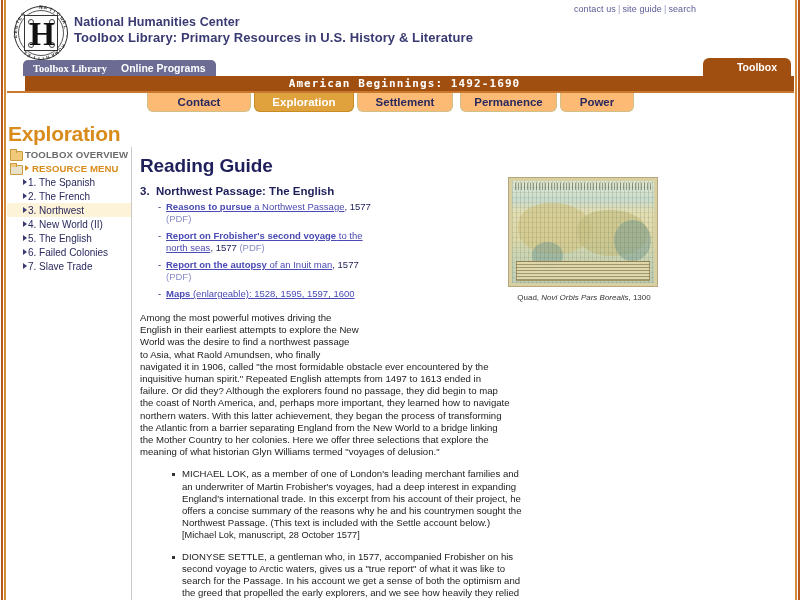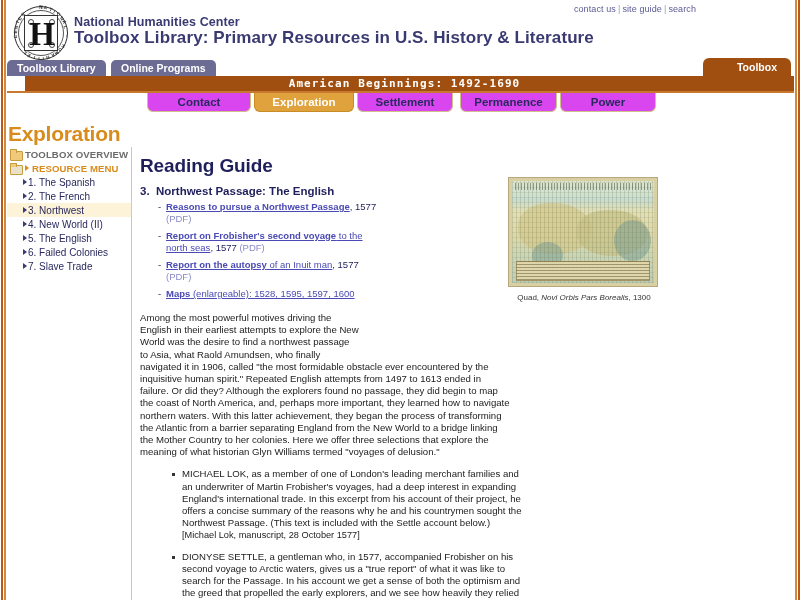--- a/index.html
+++ b/index.html
@@ -99,42 +99,42 @@
   
   .site-title {
     position: absolute;
     left: 74px; top: 14px;
     color: #3a3a72;
     font-weight: 700;
     font-size: 12.5px;
     line-height: 16px;
     letter-spacing: 0.1px;
   }
-  .site-title .l2 { font-size: 17px; }
+  .site-title .l2 { font-size: 13px; }
 
   
   .topnav {
     position: absolute;
     left: 7px; top: 60px;
     height: 16px;
   }
   .topnav .tab {
     position: absolute;
     top: 0;
     height: 16px;
     background: #6b6b93;
     color: #ffffff;
     font-size: 10.5px;
     font-weight: 700;
     padding: 1px 10px 0 10px;
     line-height: 15px;
     border-radius: 5px 5px 0 0;
     white-space: nowrap;
   }
-  .topnav .tab.t1 { left: 0px; }
+  .topnav .tab.t1 { left: 16px; font-family: Liberation Serif, serif; }
   .topnav .tab.t2 { left: 104px; }
 
   
   .toolbox-tab {
     position: absolute;
     right: 9px; top: 58px;
     height: 18px;
     background: #a04f10;
     color: #ffffff;
     font-size: 10.5px;
@@ -179,21 +179,21 @@
   }
   .sectiontabs .stab {
     position: absolute;
     top: 0;
     height: 19px;
     line-height: 18px;
     font-size: 11.5px;
     font-weight: 700;
     text-align: center;
     color: #29295e;
-    background: #d946ef;
+    background: #fdba74;
     border: 1px solid #cfc08a;
     border-top: none;
     border-radius: 0 0 6px 6px;
     white-space: nowrap;
   }
   .sectiontabs .stab.active {
     background: #dfa23c;
     color: #ffffff;
     border-color: #c88c25;
   }
@@ -504,21 +504,21 @@
   <div class="banner">
     <div class="title">American Beginnings:  1492-1690</div>
   </div>
   <div class="banner-shadow"></div>
 
   <div class="sectiontabs" id="sectionTabs">
       <div class="stab" style="left: 140px; width: 104px;"><span>Contact</span></div>
       <div class="stab active" style="left: 247px; width: 100px;"><span>Exploration</span></div>
       <div class="stab" style="left: 350px; width: 96px;"><span>Settlement</span></div>
       <div class="stab" style="left: 453px; width: 97px;"><span>Permanence</span></div>
-      <div class="stab" style="left: 553px; width: 96px;"><span>Power</span></div>
+      <div class="stab" style="left: 553px; width: 74px;"><span>Power</span></div>
     </div>
 
   <div class="page-heading">Exploration</div>
 
   <div class="sidebar">
     <div class="sb-row overview">
       <span class="folder"></span>
       <span>TOOLBOX OVERVIEW</span>
     </div>
     <div class="sb-row resource">
@@ -560,21 +560,21 @@
 
   <div class="main">
 
     <div class="rg-title">Reading Guide</div>
 
     <div class="sec-head">
       <span class="num">3.</span><span>Northwest Passage: The English</span>
     </div>
 
     <ul class="linklist" id="linkList">
-        <li><a href="#"><span>Reasons to pursue</span><span class="plain" style="font-weight: 700;"> a Northwest Passage</span></a><span>, 1577</span><span class="pdf"> (PDF)</span></li>
+        <li><a href="#"><span>Reasons to pursue</span><span class="plain" style="font-weight: 400;"> a Northwest Passage</span></a><span>, 1577</span><span class="pdf"> (PDF)</span></li>
         <li><a href="#"><span>Report on Frobisher's second voyage</span><span class="plain" style="font-weight: 400;"> to the north seas</span></a><span>, 1577 </span><span class="pdf"> (PDF)</span></li>
         <li><a href="#"><span>Report on the autopsy</span><span class="plain" style="font-weight: 400;"> of an Inuit man</span></a><span>, 1577 </span><span class="pdf"> (PDF)</span></li>
         <li><a href="#"><span>Maps</span><span class="plain" style="font-weight: 400;"> (enlargeable): 1528, 1595, 1597, 1600</span></a></li>
       </ul>
 
     <div class="figure">
       <div class="map-frame">
         <div class="map-img">
           <div class="sea-top"></div>
           <div class="landmass lm1"></div>

